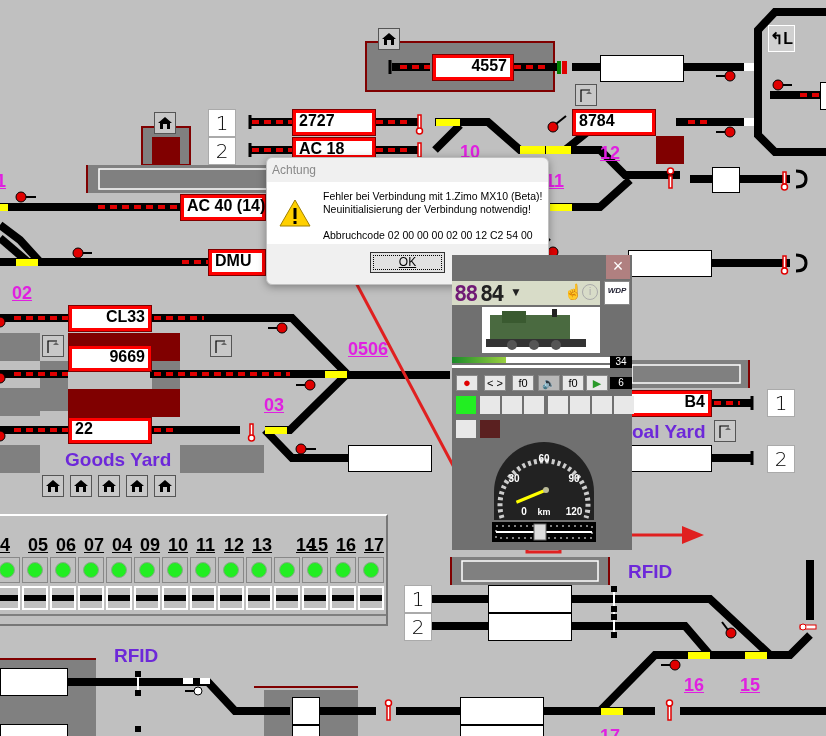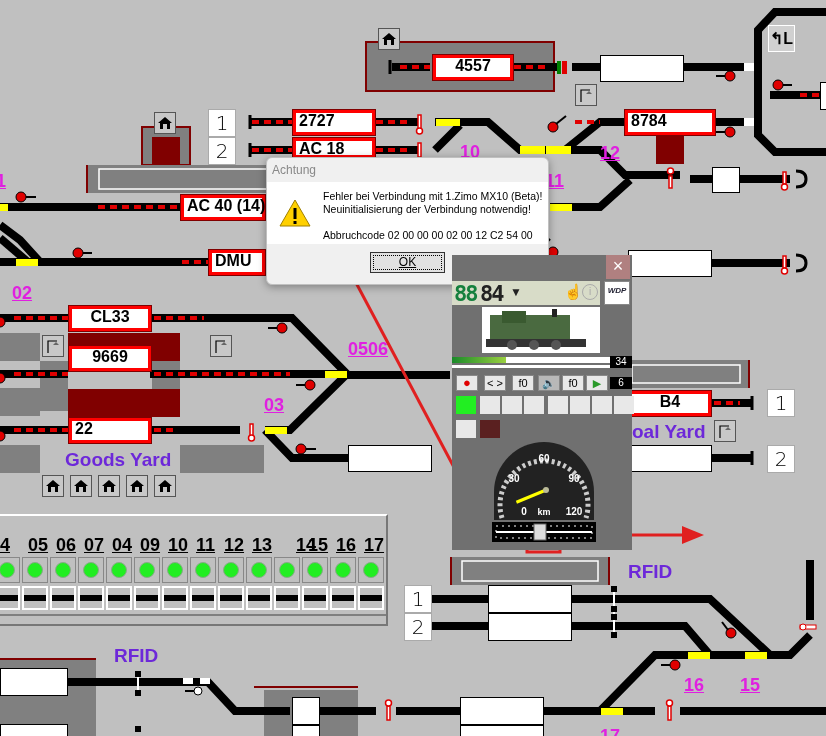--- a/index.html
+++ b/index.html
@@ -1,21 +1,21 @@
 <!DOCTYPE html>
 <html><head>
 <meta charset="utf-8">
 <style>
   html,body{margin:0;padding:0;}
   body{width:826px;height:736px;overflow:hidden;background:#c0c0c0;font-family:"Liberation Sans",sans-serif;position:relative;}
   .abs{position:absolute;}
   #layout{position:absolute;left:0;top:0;width:826px;height:736px;}
   .loco{position:absolute;background:#ff0000;border:1px solid #800000;box-sizing:border-box;padding:3px;}
   .loco span{display:block;background:#fff;height:100%;font-weight:bold;font-size:16px;line-height:16px;color:#000;padding:0 3px;box-sizing:border-box;white-space:nowrap;}
-  .loco.right span{text-align:center;}
+  .loco.right span{text-align:right;}
   .wbox{position:absolute;background:#fff;border:1px solid #000;box-sizing:border-box;}
   .blk{position:absolute;background:#fff;border:2px solid #fff;outline:1px solid #aaa;width:22px;height:22px;font-size:20px;line-height:22px;text-align:center;font-family:"DejaVu Sans",sans-serif;font-weight:200;}
   .pnum{position:absolute;color:#e020e0;font-weight:bold;font-size:18px;text-decoration:underline;}
   .label-teal{position:absolute;color:#6d28d9;font-weight:bold;font-size:19px;}
   .iconbtn{position:absolute;width:22px;height:22px;background:#c8c8c8;border:1px solid #555;box-sizing:border-box;display:flex;align-items:center;justify-content:center;}
   .dialog{position:absolute;left:266px;top:157px;width:281px;height:126px;background:#f0f0f0;border:1px solid #c0c0c0;border-radius:6px;box-shadow:0 2px 8px rgba(0,0,0,.35);overflow:hidden;}
   .dialog .title{height:24px;line-height:24px;padding-left:5px;font-size:12px;color:#888;}
   .dialog .body{position:absolute;top:24px;left:0;right:0;height:62px;background:#fff;}
   .dialog .msg{position:absolute;left:56px;top:8px;font-size:10.5px;line-height:13px;color:#000;}
   .dialog .okbtn{position:absolute;left:103px;top:94px;width:75px;height:21px;border:1px solid #333;background:#e1e1e1;font-size:12px;text-align:center;line-height:19px;box-sizing:border-box;outline:1px dotted #000;outline-offset:-4px;}
@@ -251,21 +251,21 @@
 
   <div class="loco right" style="left:432px;top:54px;width:82px;height:27px">
       <span>4557</span>
     </div>
   <div class="loco" style="left:292px;top:109px;width:84px;height:27px">
       <span>2727</span>
     </div>
   <div class="loco" style="left:292px;top:137px;width:84px;height:22px">
       <span>AC 18</span>
     </div>
-  <div class="loco" style="left:624px;top:109px;width:92px;height:27px">
+  <div class="loco" style="left:572px;top:109px;width:84px;height:27px">
       <span>8784</span>
     </div>
   <div class="loco" style="left:180px;top:194px;width:86px;height:27px">
       <span>AC 40 (14)</span>
     </div>
   <div class="loco" style="left:208px;top:249px;width:58px;height:27px">
       <span>DMU</span>
     </div>
   <div class="loco right" style="left:68px;top:305px;width:84px;height:27px">
       <span>CL33</span>
@@ -492,21 +492,21 @@
       <div style="height:13px"></div>
       <div>Abbruchcode  02 00 00 00 02 00 12 C2 54 00</div>
     </div>
   </div>
   <div class="okbtn" style="text-decoration:underline">OK</div>
 </div>
 
 <div class="throttle">
   <div class="abs" style="left:154px;top:0;width:24px;height:24px;background:#b08080;color:#fff;font-size:18px;text-align:center;line-height:22px">×</div>
   <div class="abs" style="left:0;top:26px;width:148px;height:24px;background:#d8dcc8">
-    <span class="abs" style="left:2px;top:0;font-family:'DejaVu Sans Mono',monospace;font-size:22px;font-weight:bold;color:#15803d;letter-spacing:-2px">88</span>
+    <span class="abs" style="left:2px;top:0;font-family:'DejaVu Sans Mono',monospace;font-size:22px;font-weight:bold;color:#701a75;letter-spacing:-2px">88</span>
     <span class="abs" style="left:28px;top:0;font-family:'DejaVu Sans Mono',monospace;font-size:22px;font-weight:bold;color:#222;letter-spacing:-2px">84</span>
     <span class="abs" style="left:58px;top:4px;font-size:12px;color:#222">▼</span>
     <span class="abs" style="left:112px;top:2px;font-size:15px;color:#222">☝</span>
     <span class="abs" style="left:130px;top:3px;width:14px;height:14px;border:1px solid #aaa;border-radius:50%;font-size:10px;text-align:center;line-height:14px;color:#aaa">i</span>
   </div>
   <div class="abs" style="left:152px;top:26px;width:26px;height:24px;background:#fff;border:1px solid #888;box-sizing:border-box;font-size:8px;font-weight:bold;font-style:italic;text-align:center;line-height:18px;color:#223">WDP</div>
   <div class="abs" style="left:30px;top:52px;width:118px;height:46px;background:#fff">
     <svg width="118" height="46">
       <rect x="8" y="8" width="80" height="24" fill="#4a6a40"></rect>
       <rect x="20" y="4" width="24" height="12" fill="#3a5a30"></rect>

